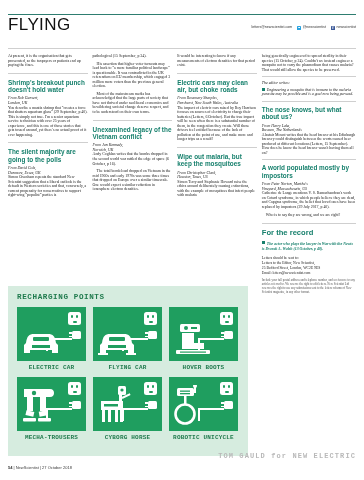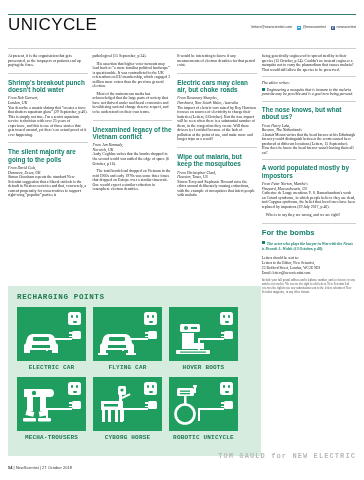--- a/index.html
+++ b/index.html
@@ -63,21 +63,20 @@
   .ftr-title{font-family:"Liberation Sans",sans-serif;color:#17806d;font-weight:bold;font-size:7.6px;line-height:9px;margin:0 0 4px 0;}
   .ftr-item{font-size:3.9px;line-height:4.6px;color:#17806d;font-style:italic;font-weight:bold;margin:0 0 5px 0;}
   .ftr-item .bl{display:inline-block;width:3px;height:3px;background:#17806d;margin-right:2px;vertical-align:1px;}
   .addr{font-size:3.7px;line-height:4.8px;margin:0 0 4px 0;color:#222;}
   .fineprint{font-size:3px;line-height:3.9px;color:#555;margin:0;}
 
   
   .cartoon{
     position:absolute;left:8px;top:286px;width:240px;height:170px;
     background:#d6ecdf;
-    padding-left:13px;
   }
   .cartoon-title{
     position:absolute;left:9px;top:7px;
     font-family:"Liberation Mono", monospace;
     font-size:7.6px;letter-spacing:.6px;color:#1f7a4d;font-weight:bold;
   }
   .grid{position:absolute;left:9px;top:21px;width:222px;display:flex;flex-wrap:wrap;gap:6px 7px;}
   .cell{width:69px;}
   .tile{width:69px;height:54px;background:#1f9e5f;position:relative;overflow:hidden;}
   .cap{
@@ -112,21 +111,21 @@
   .pagefoot b{font-weight:bold;}
 </style>
 </head>
 <body>
 
 <div class="page">
 
   <div class="masthead">
     <div class="rule-top"></div>
     <div class="mast-row">
-      <div class="letters-title">UNICYCLE</div>
+      <div class="letters-title">FLYING</div>
       <div class="contact">
         <span class="item">
           <span>letters@newscientist.com</span>
         </span>
         <span class="item">
           <span class="sq tw"></span>
           <span>@newscientist</span>
         </span>
         <span class="item">
           <span class="sq fb"></span>
@@ -223,21 +222,21 @@
         <div class="hd">A world populated mostly by impostors</div>
         <div class="byline">From Peter Norton, Martha's</div>
         <div class="byline">Vineyard, Massachusetts, US</div>
         <p>Catherine de Lange mentions V. S. Ramachandran's work on Cotard syndrome, in which people believe they are dead, and Capgras syndrome, the belief that loved ones have been replaced by impostors (29 July 2017, p 40).</p>
         <p class="ind">Who is to say they are wrong, and we are right?</p>
       </div>
 
       <div class="ftr-rule"></div>
 
       <div>
-        <div class="ftr-title">For the bombs</div>
+        <div class="ftr-title">For the record</div>
         <p class="ftr-item"><span class="bl"></span><span>The actor who plays the lawyer in War with the Newts is Dvorak A. Walsh (13 October, p 48).</span></p>
         <p class="addr" style="white-space:pre-line">Letters should be sent to:
 Letters to the Editor, New Scientist,
 25 Bedford Street, London, WC2E 9ES
 Email: letters@newscientist.com</p>
         <p class="fineprint">Include your full postal address and telephone number, and a reference to any articles referred to. We reserve the right to edit letters. New Scientist Ltd reserves the right to use any submissions sent to the letters column of New Scientist magazine, in any other format.</p>
       </div>
     </div>
   </div>
 

